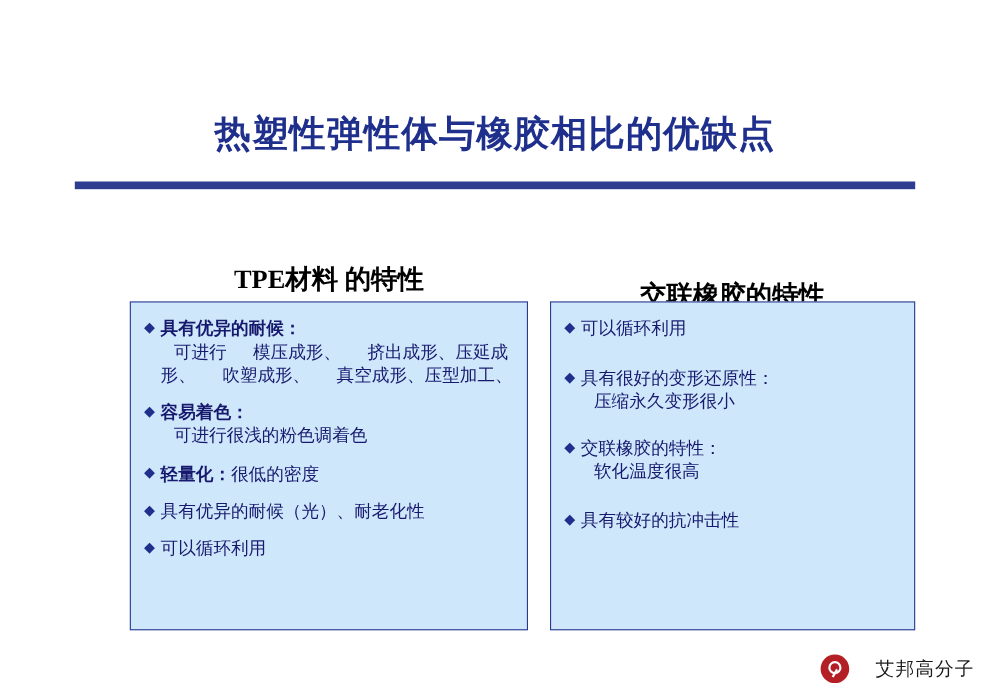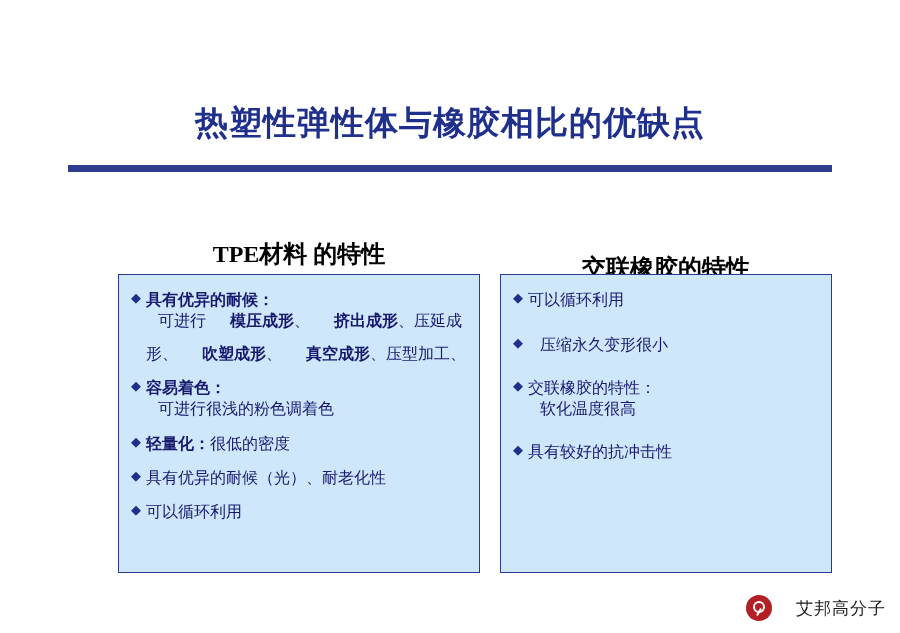--- a/index.html
+++ b/index.html
@@ -86,22 +86,22 @@
     font-size: 13px;
     line-height: 1.45;
     margin-right: 5px;
   }
   .bullet-text { flex: 1 1 auto; }
   .bullet-text .lead { font-weight: bold; }
   .sub-line {
     display: block;
     padding-left: 12px;
   }
-  .sub-line.nopad { padding-left: 0; margin-top: 12px; }
-  .b { font-weight: bold; padding-left: 24px; }
+  .sub-line.nopad { padding-left: 0; }
+  .b { font-weight: normal; padding-left: 24px; }
   
   .logo {
     position: absolute;
     right: 14px;
     bottom: 12px;
     display: flex;
     align-items: center;
     gap: 24px;
   }
   .logo-mark {
@@ -203,20 +203,21 @@
     <div class="box-inner">
 
       <div class="bullet-item" style="margin-bottom:24px;">
         <span class="diamond">◆</span>
         <span class="bullet-text">可以循环利用</span>
       </div>
 
       <div class="bullet-item" style="margin-bottom:22px;">
         <span class="diamond">◆</span>
         <span class="bullet-text">
+          <span>具有很好的变形还原性：</span>
           <span class="sub-line">压缩永久变形很小</span>
         </span>
       </div>
 
       <div class="bullet-item" style="margin-bottom:22px;">
         <span class="diamond">◆</span>
         <span class="bullet-text">
           <span>交联橡胶的特性：</span>
           <span class="sub-line">软化温度很高</span>
         </span>

